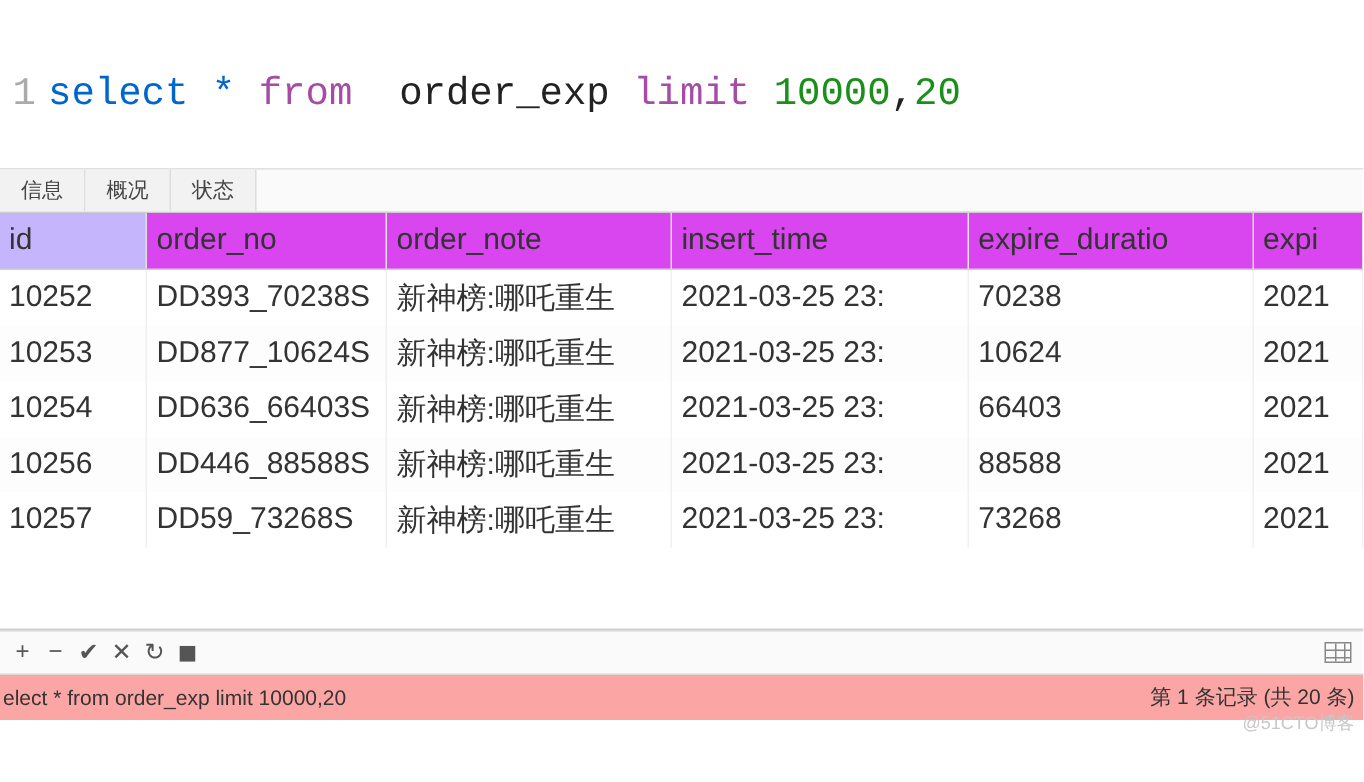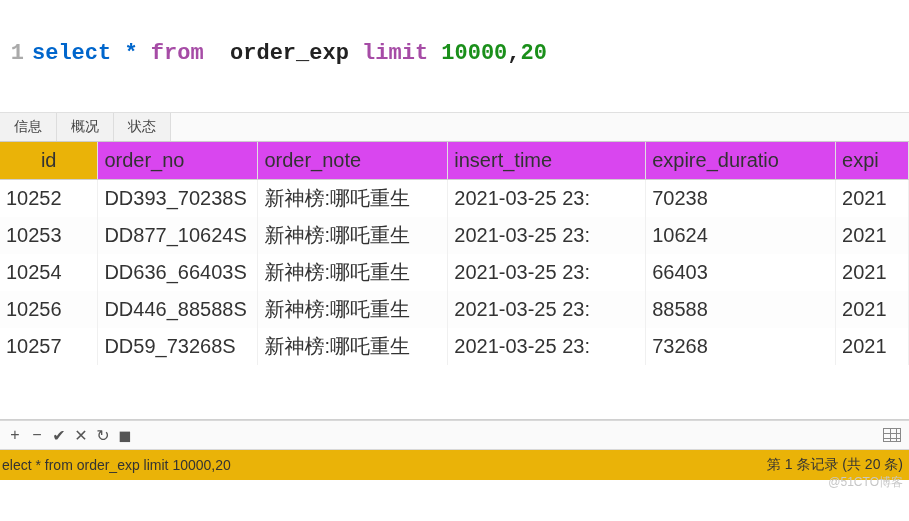--- a/index.html
+++ b/index.html
@@ -11,25 +11,24 @@
     width: 909px;
     height: 521px;
     overflow: hidden;
     position: relative;
   }
 
   
   .editor {
     padding: 8px 4px 6px 4px;
     font-family: Consolas, "Courier New", monospace;
-    font-size: 22px;
+    font-size: 26px;
     line-height: 1.4;
     white-space: pre;
     height: 112px;
-    font-weight: bold;
   }
   .gutter {
     display: inline-block;
     width: 28px;
     color: #aaa;
     text-align: right;
     padding-right: 8px;
   }
   .kw-blue { color: #0066cc; }
   .kw-purple { color: #a64ca6; }
@@ -78,22 +77,21 @@
     font-weight: 400;
     padding: 7px 6px;
     border-right: 1px solid #e0e0e0;
     border-bottom: 1px solid #d0d0d0;
     background: #d946ef;
     color: #333;
     white-space: nowrap;
     overflow: hidden;
   }
   th.sel {
-    background: #eab308;
-    text-align: center;
+    background: #c4b5fd;
   }
   td {
     padding: 5px 6px;
     border-right: 1px solid #f0f0f0;
     white-space: nowrap;
     overflow: hidden;
   }
   td.num { text-align: left; }
   tbody tr:nth-child(odd) { background: #fff; }
   tbody tr:nth-child(even) { background: #fdfdfd; }
@@ -131,21 +129,21 @@
       linear-gradient(#888,#888) 6px 0/1px 100% no-repeat,
       linear-gradient(#888,#888) 12px 0/1px 100% no-repeat;
   }
 
   
   .statusbar {
     display: flex;
     align-items: center;
     height: 30px;
     font-size: 14px;
-    background: #eab308;
+    background: #fca5a5;
     color: #333;
     justify-content: flex-end;
   }
   .status-left {
     flex: 0 0 auto;
     padding: 0 8px 0 2px;
     white-space: nowrap;
   }
   .status-mid { flex: 1; }
   .status-time {

